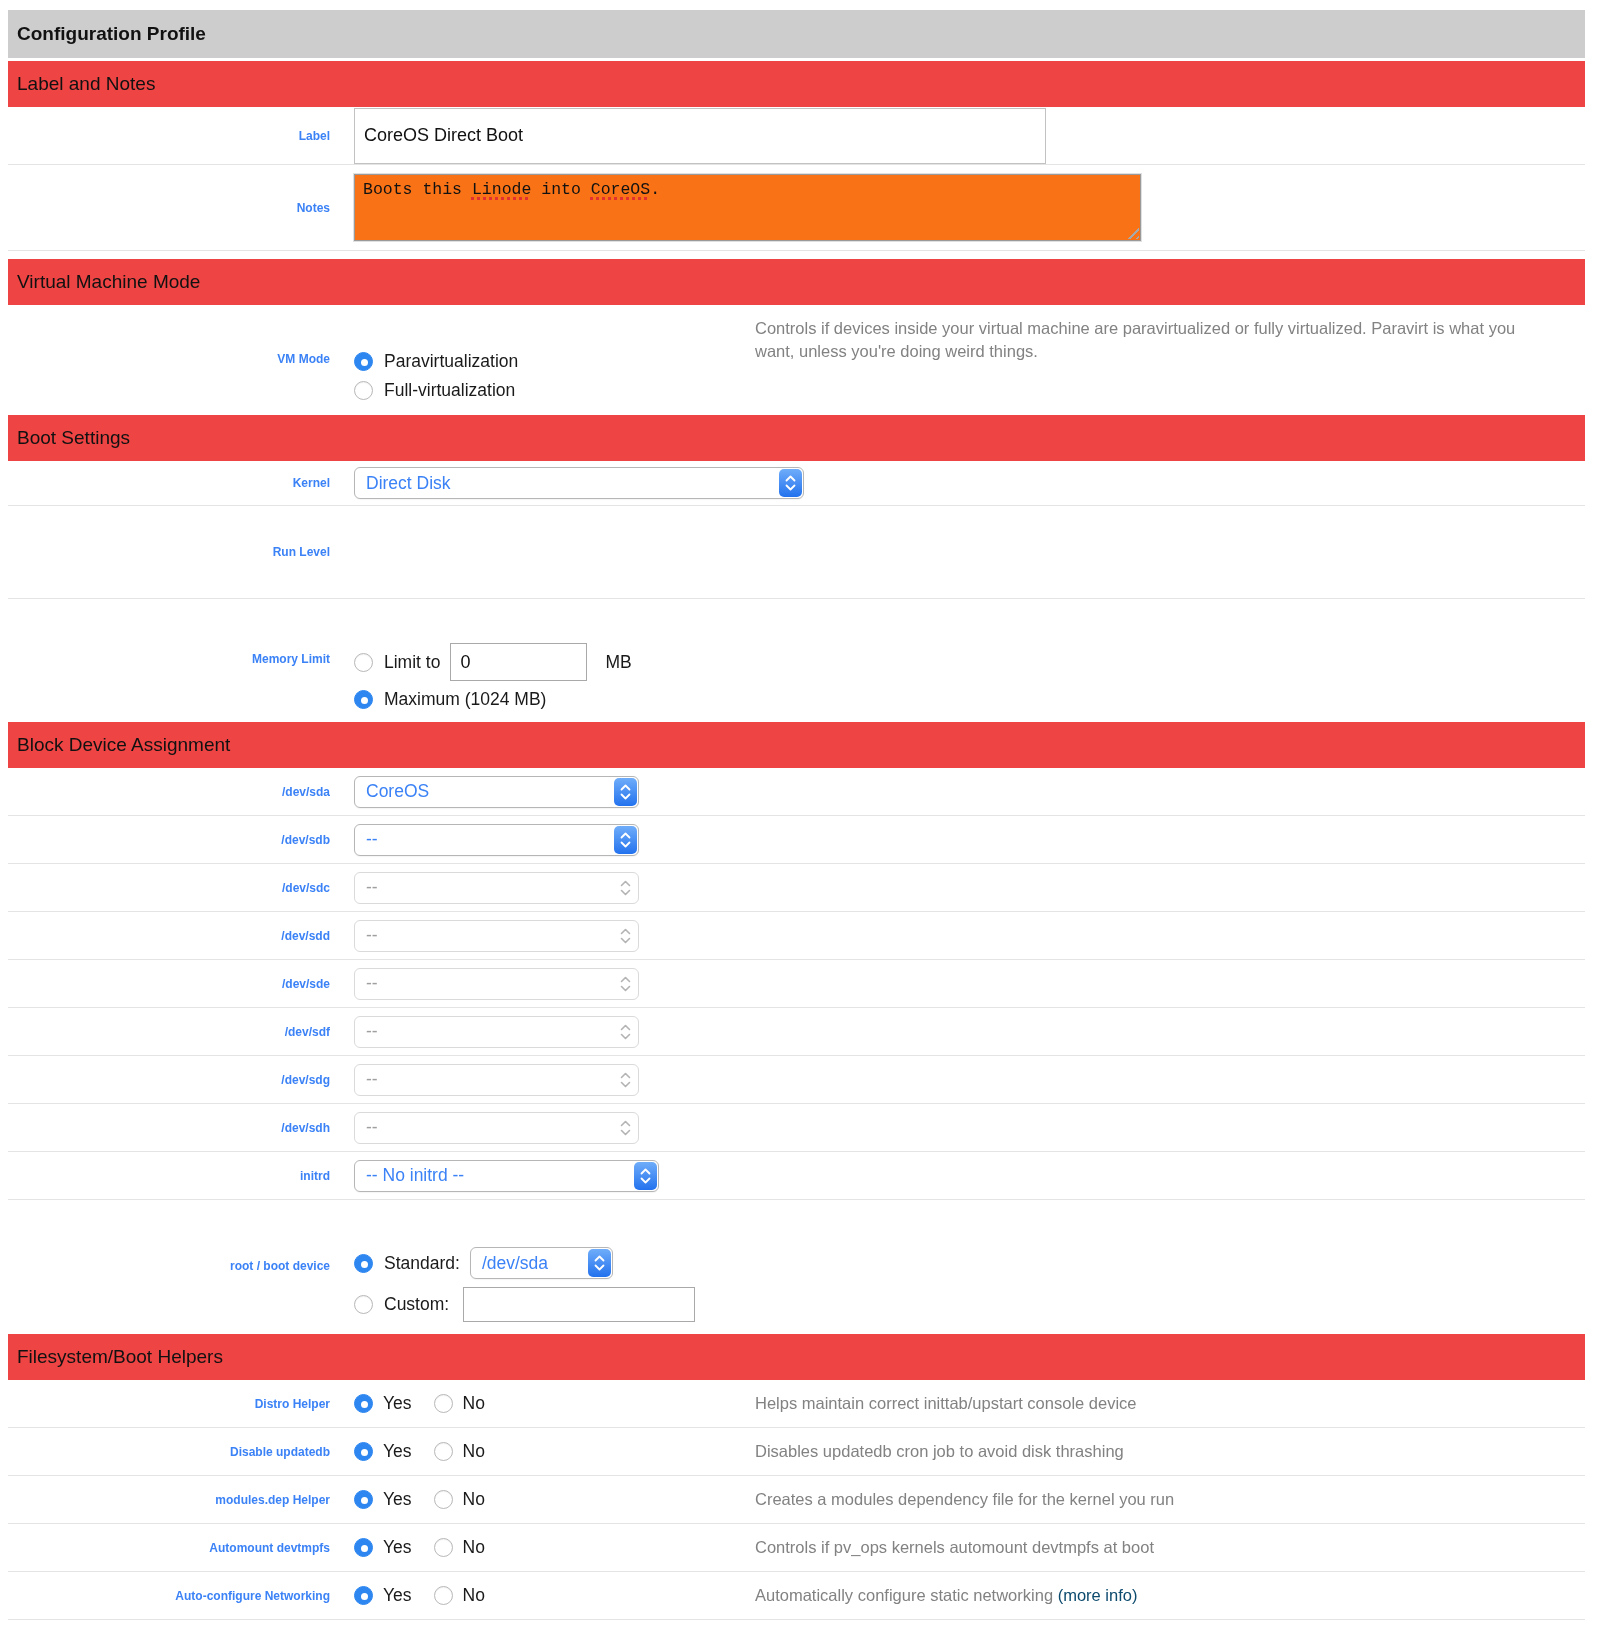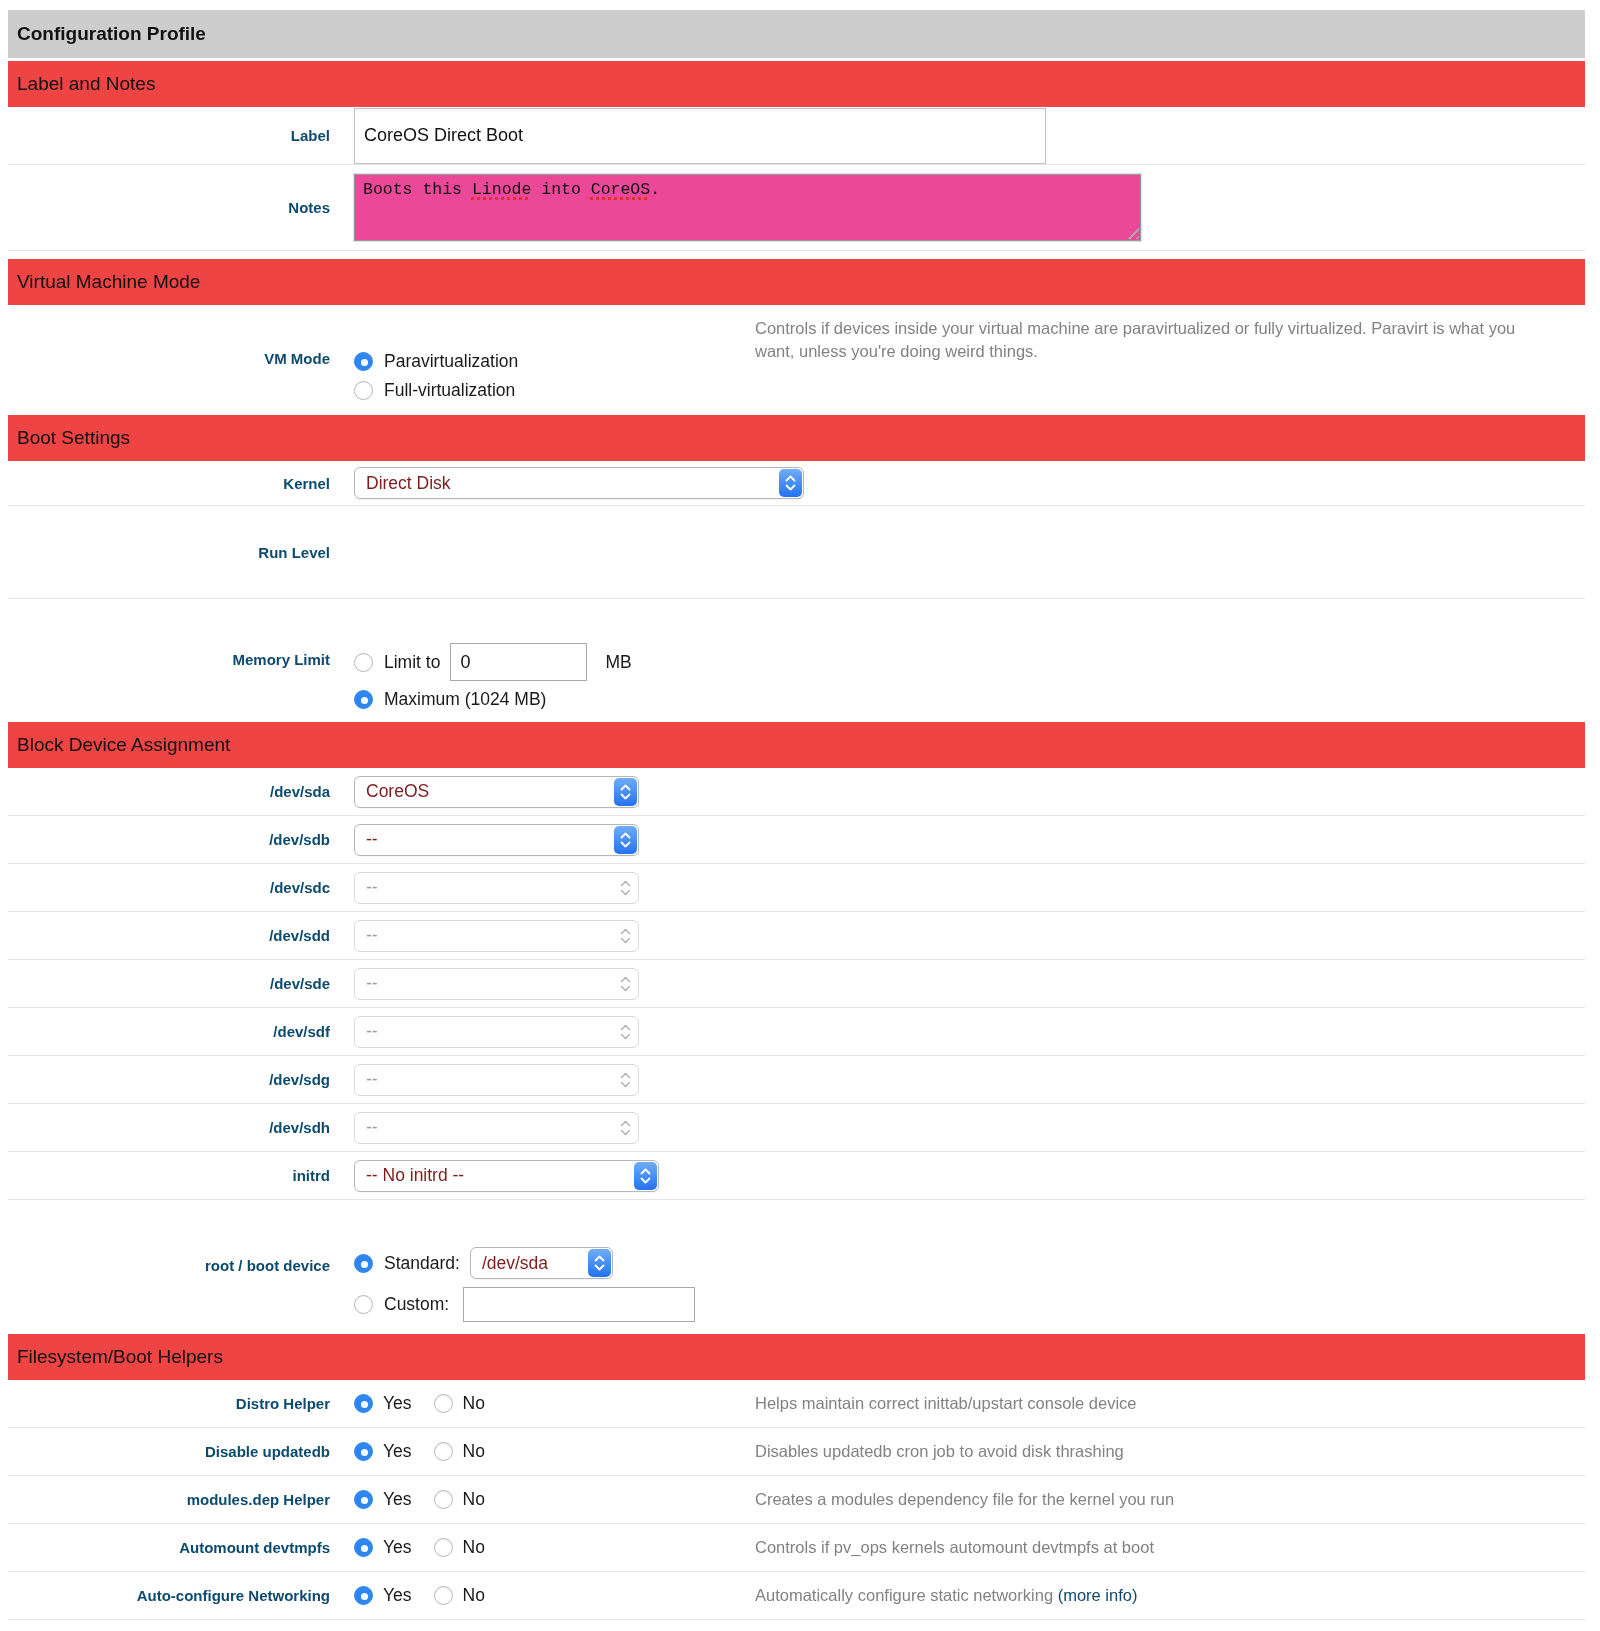--- a/index.html
+++ b/index.html
@@ -25,21 +25,21 @@
   .section-bar.gap { margin-top: 8px; }
 
   .row {
     display: flex; align-items: center;
     border-bottom: 1px solid #e4e4e4;
   }
   .row.noborder { border-bottom: none; }
   .col-label {
     flex: none; width: 336px;
     padding-right: 14px; text-align: right;
-    font-weight: bold; font-size: 15px; color: #0c4a6e;
+    font-weight: bold; font-size: 12px; color: #3b82f6;
   }
   .col-field { flex: none; width: 411px; padding-left: 10px; }
   .col-field.auto { width: auto; }
   .col-help {
     color: #828282; font-size: 16.5px; line-height: 1.38;
     padding-right: 30px; flex: 1;
   }
   .help-top { align-self: flex-start; }
 
   
@@ -49,21 +49,21 @@
     font-size: 18px; padding: 0 9px;
   }
   .label-input { width: 692px; height: 56px; }
   .small-input { border-color: #a9a9a9; width: 137px; height: 38px; }
   .custom-input { border-color: #a9a9a9; width: 232px; height: 35px; }
 
   .textarea {
     position: relative;
     width: 787px; height: 67px;
     border: 1px solid #9a9a9a; outline: 1px solid #e0e0e0;
-    background: #ec4899;
+    background: #f97316;
     font-family: "Liberation Mono", "DejaVu Sans Mono", monospace;
     font-size: 16.5px; padding: 4px 8px; line-height: 1.35;
   }
   .misspell {
     text-decoration: underline dotted #e03030;
     text-decoration-thickness: 2.5px;
     text-underline-offset: 3px;
   }
   .resize-handle {
     position: absolute; right: 1px; bottom: 1px;
@@ -87,21 +87,21 @@
   .opt-line { display: flex; align-items: center; min-height: 27px; margin-top: 35px; }
   .opt-line + .opt-line { margin-top: 2px; }
   .opt-text { font-size: 17.5px; color: #1a1a1a; margin-left: 11px; }
   .inline-gap { margin-left: 10px; }
 
   
   .select {
     display: inline-flex; align-items: center; justify-content: space-between;
     background: #fff; border: 1px solid #b6b6b6; border-radius: 6px;
     height: 32px; padding-left: 11px;
-    font-size: 17.5px; color: #7f1d1d;
+    font-size: 17.5px; color: #3b82f6;
     box-shadow: 0 1px 1px rgba(0,0,0,.04);
   }
   .select .stepper {
     flex: none; width: 23px; height: 28px; margin: 1px 1px 1px 6px;
     border-radius: 5px;
     background: linear-gradient(#6fadfa, #2372ee);
     color: #fff;
     display: flex; flex-direction: column; align-items: center; justify-content: center;
     gap: 2px;
   }

